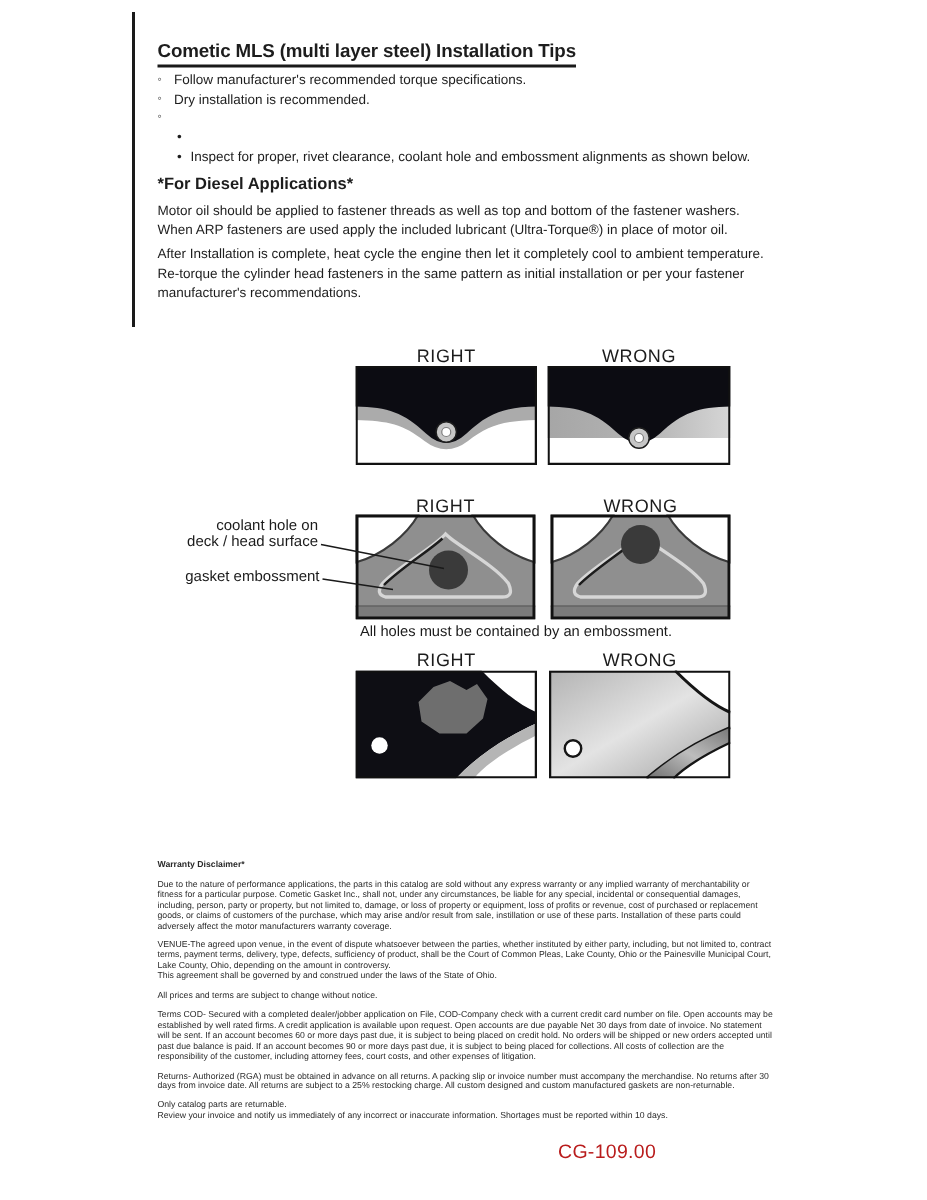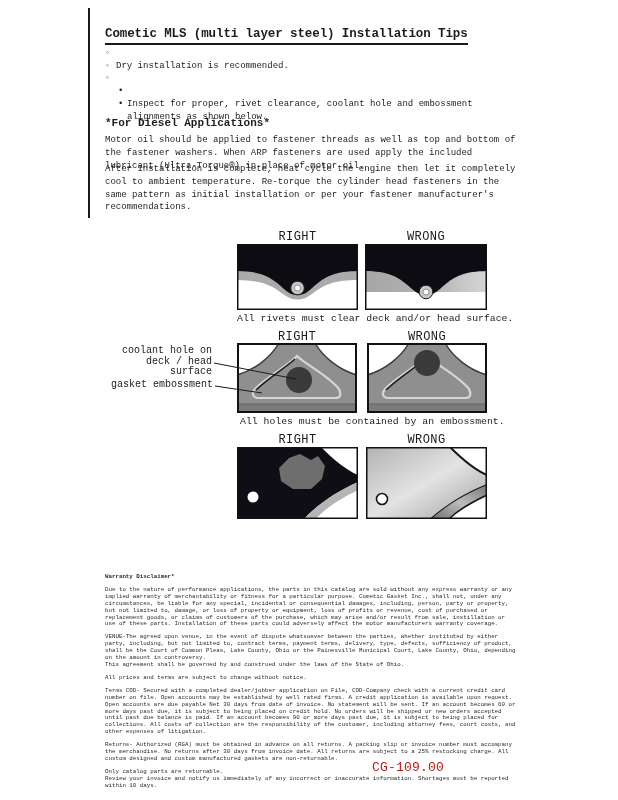--- a/index.html
+++ b/index.html
@@ -1,19 +1,19 @@
 <!DOCTYPE html>
 <html><head>
 <meta charset="utf-8">
 <style>
   * { margin:0; padding:0; box-sizing:border-box; }
   html,body { background:#ffffff; }
   .page {
     position:relative; width:618px; height:800px; background:#ffffff;
-    font-family:Liberation Mono, monospace; color:#1d1d1d; overflow:hidden;
+    font-family:Liberation Sans, sans-serif; color:#1d1d1d; overflow:hidden;
   }
   .abs { position:absolute; }
 
   .artifact { left:88px; top:8px; width:1.5px; height:210px; background:#1a1a1a; }
 
   .title {
     left:105px; top:27px; font-size:12.5px; font-weight:bold; letter-spacing:-0.1px;
     border-bottom:2px solid #1a1a1a; padding-bottom:2px; display:inline-block; white-space:nowrap;
   }
 
@@ -58,20 +58,21 @@
 
 <div class="page">
 
   <div class="abs artifact"></div>
 
   <h1 class="abs title">Cometic MLS (multi layer steel) Installation Tips</h1>
 
   <div class="abs tips">
     <div class="tip">
       <span class="b1">◦</span>
+      <span>Follow manufacturer's recommended torque specifications.</span>
     </div>
     <div class="tip">
       <span class="b1">◦</span>
       <span>Dry installation is recommended.</span>
     </div>
     <div class="tip">
       <span class="b1">◦</span>
     </div>
     <div class="tip sub">
       <span class="b2">•</span>
@@ -107,21 +108,20 @@
       </linearGradient>
     </defs>
     <rect width="122" height="66" fill="#ffffff"></rect>
     <rect x="0" y="0" width="122" height="48" fill="url(#g1b)"></rect>
     <path d="M0,0 H122 V27 C100,27.5 90,31 75,45 Q61,57.5 47,45 C32,31 22,27.5 0,27 Z" fill="#0c0c12"></path>
     <circle cx="61" cy="48" r="6.8" fill="#c6c6c6" stroke="#1e1e1e" stroke-width="1"></circle>
     <circle cx="61" cy="48" r="3" fill="#ffffff" stroke="#7d7d7d" stroke-width="0.8"></circle>
     <rect x="0.75" y="0.75" width="120.5" height="64.5" fill="none" stroke="#111111" stroke-width="1.5"></rect>
   </svg>
 
-  <div class="abs caption cap1">All rivets must clear deck and/or head surface.</div>
 
   <div class="abs figlabel fl2a">RIGHT</div>
   <div class="abs figlabel fl2b">WRONG</div>
 
   <div class="abs ann ann1">coolant hole on
 deck / head surface</div>
   <div class="abs ann ann2">gasket embossment</div>
 
   <svg class="panel pn2a" width="120" height="70" viewBox="0 0 120 70">
     <rect width="120" height="70" fill="#8f8f8f"></rect>

